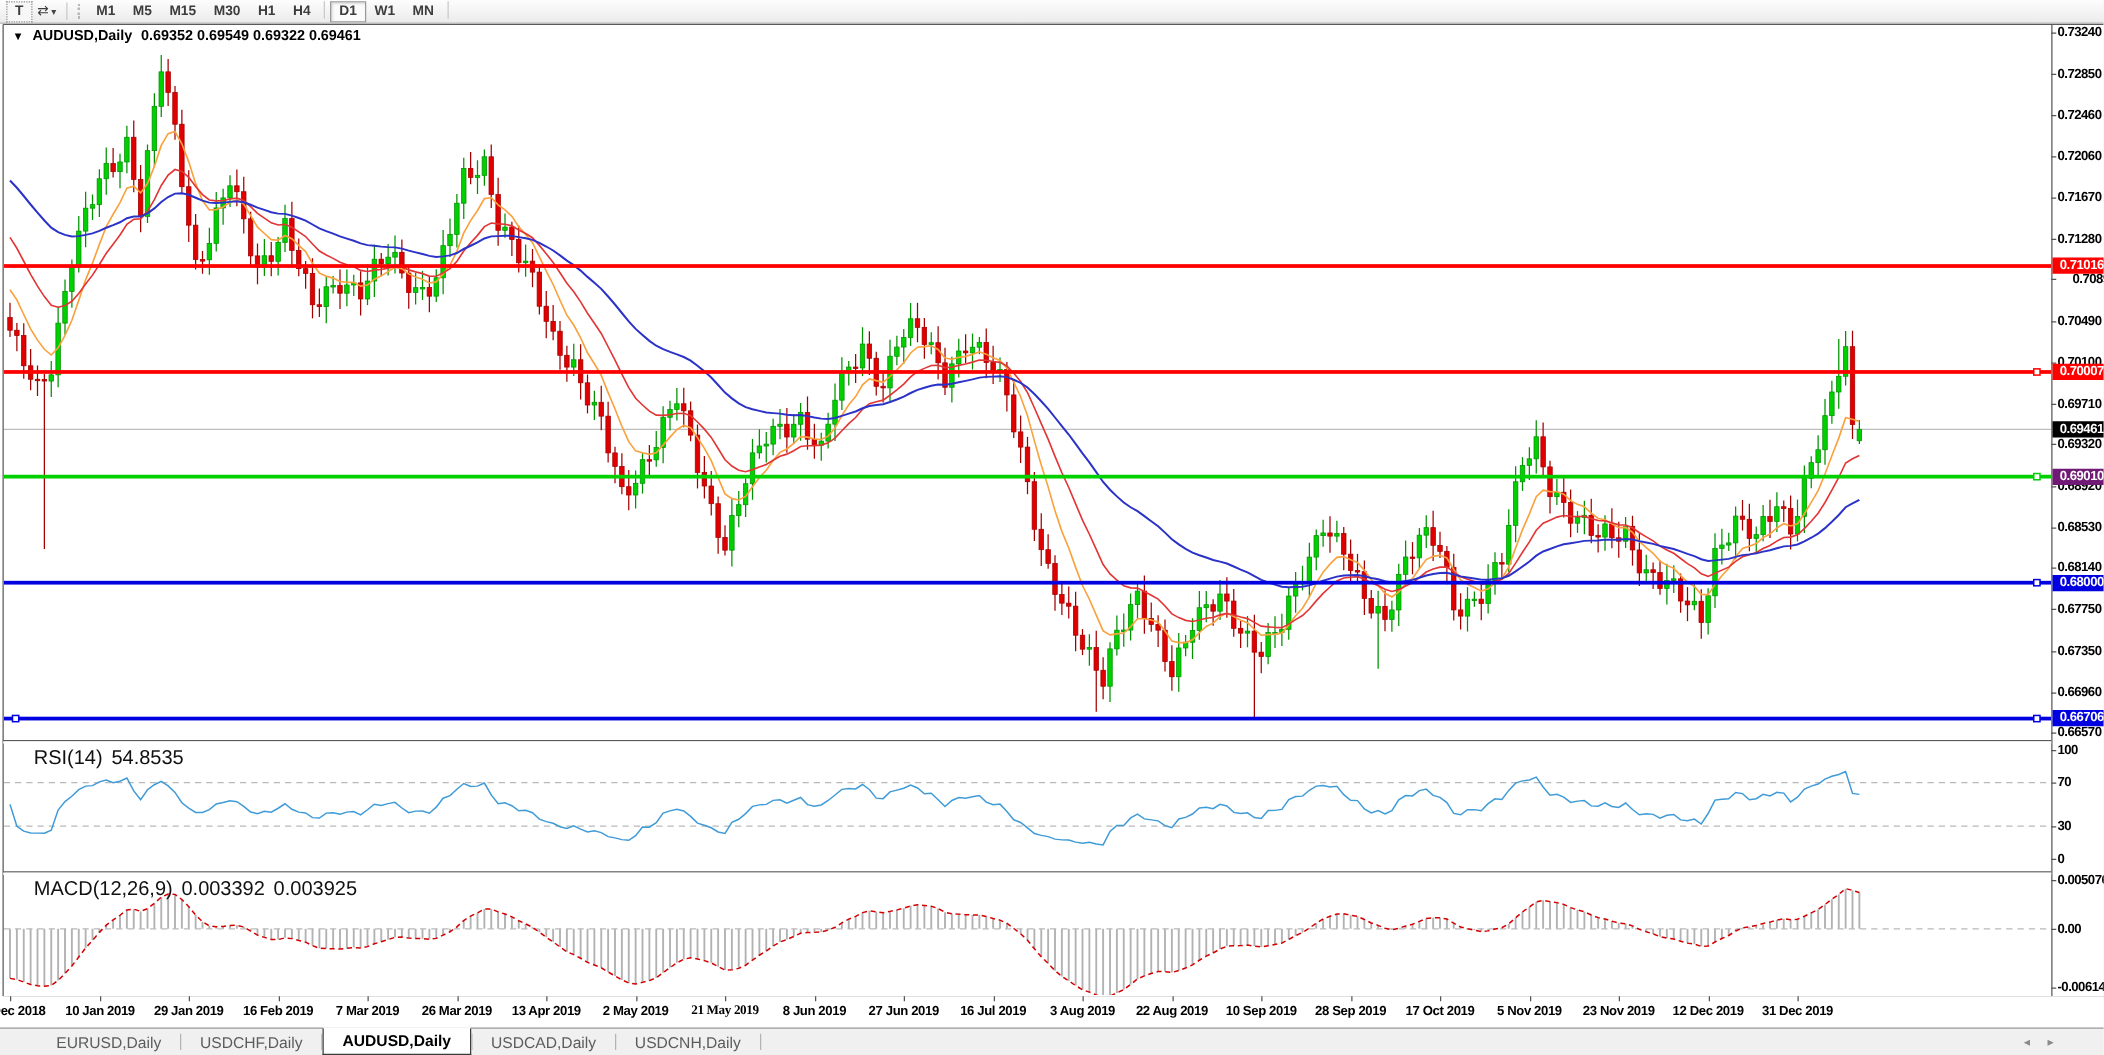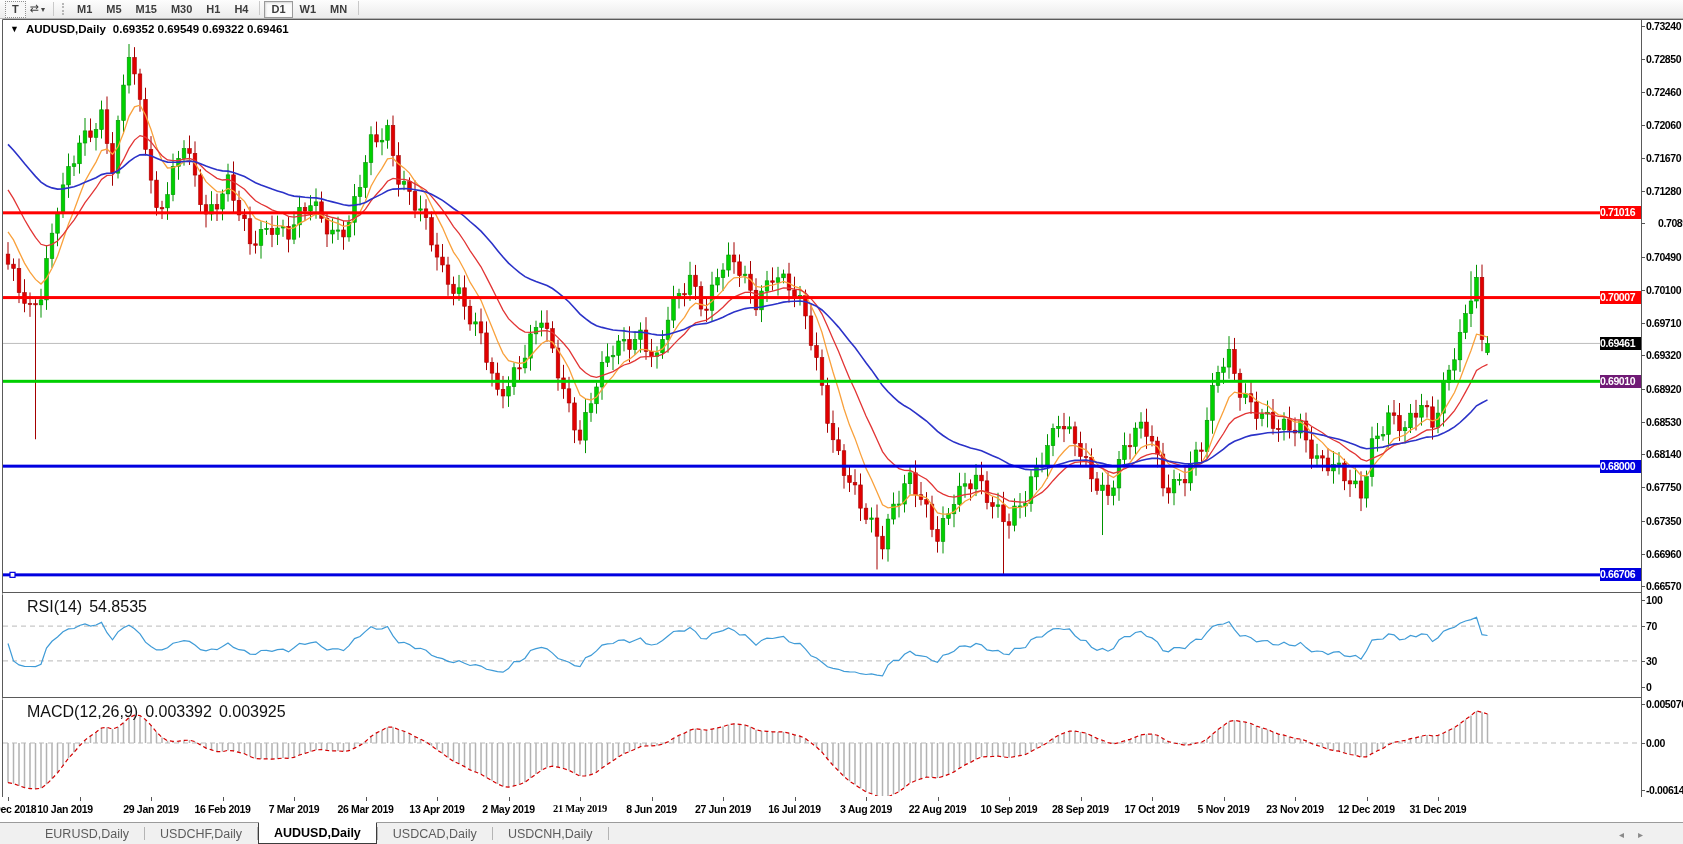--- a/index.html
+++ b/index.html
@@ -41,23 +41,23 @@
   .pane-label{position:absolute;z-index:3;font-size:16px;color:#111;left:27px;display:flex;gap:7px}
 
   
   .scale-tick{
     position:absolute;left:1646px;width:37px;height:12px;z-index:2;
     font-size:10.5px;font-weight:bold;color:#000;letter-spacing:-0.4px;
     line-height:12px;white-space:nowrap;
   }
   .scale-tick i{position:absolute;left:-5px;top:6px;width:4px;height:1px;background:#555}
   .hline-label{
-    position:absolute;left:1600px;width:41px;height:13px;z-index:3;
+    position:absolute;left:1642px;width:41px;height:13px;z-index:3;
     font-size:10.5px;font-weight:bold;color:#fff;letter-spacing:-0.4px;
-    line-height:13px;text-align:left;
+    line-height:13px;text-align:right;
   }
 
   
   .date-axis{position:absolute;top:797px;left:0;width:1683px;height:25px;background:#fff;z-index:2}
   .date-label{
     position:absolute;top:6px;transform:translateX(-50%);
     font-size:10.5px;font-weight:bold;color:#000;white-space:nowrap;letter-spacing:-0.3px;
   }
   .date-tick{position:absolute;top:0;width:1px;height:4px;background:#555}
 
@@ -1013,21 +1013,21 @@
     <div class="hline-label" style="top: 291.072px; background: rgb(255, 0, 0);">0.70007</div>
     <div class="hline-label" style="top: 374.82px; background: #701a75;">0.69010</div>
     <div class="hline-label" style="top: 459.66px; background: rgb(0, 0, 224);">0.68000</div>
     <div class="hline-label" style="top: 568.356px; background: rgb(0, 0, 224);">0.66706</div>
     <div class="hline-label" style="top: 336.936px; background: rgb(0, 0, 0);">0.69461</div>
   </div>
 <div class="date-axis" id="date-axis">
     <div class="date-tick" style="left: 8px;"></div>
     <div class="date-label" style="left: 8px;">22 Dec 2018</div>
     <div class="date-tick" style="left: 79.5px;"></div>
-    <div class="date-label" style="left: 65px;">10 Jan 2019</div>
+    <div class="date-label" style="left: 80px;">10 Jan 2019</div>
     <div class="date-tick" style="left: 151px;"></div>
     <div class="date-label" style="left: 151px;">29 Jan 2019</div>
     <div class="date-tick" style="left: 222.5px;"></div>
     <div class="date-label" style="left: 222.5px;">16 Feb 2019</div>
     <div class="date-tick" style="left: 294px;"></div>
     <div class="date-label" style="left: 294px;">7 Mar 2019</div>
     <div class="date-tick" style="left: 365.5px;"></div>
     <div class="date-label" style="left: 365.5px;">26 Mar 2019</div>
     <div class="date-tick" style="left: 437px;"></div>
     <div class="date-label" style="left: 437px;">13 Apr 2019</div>

